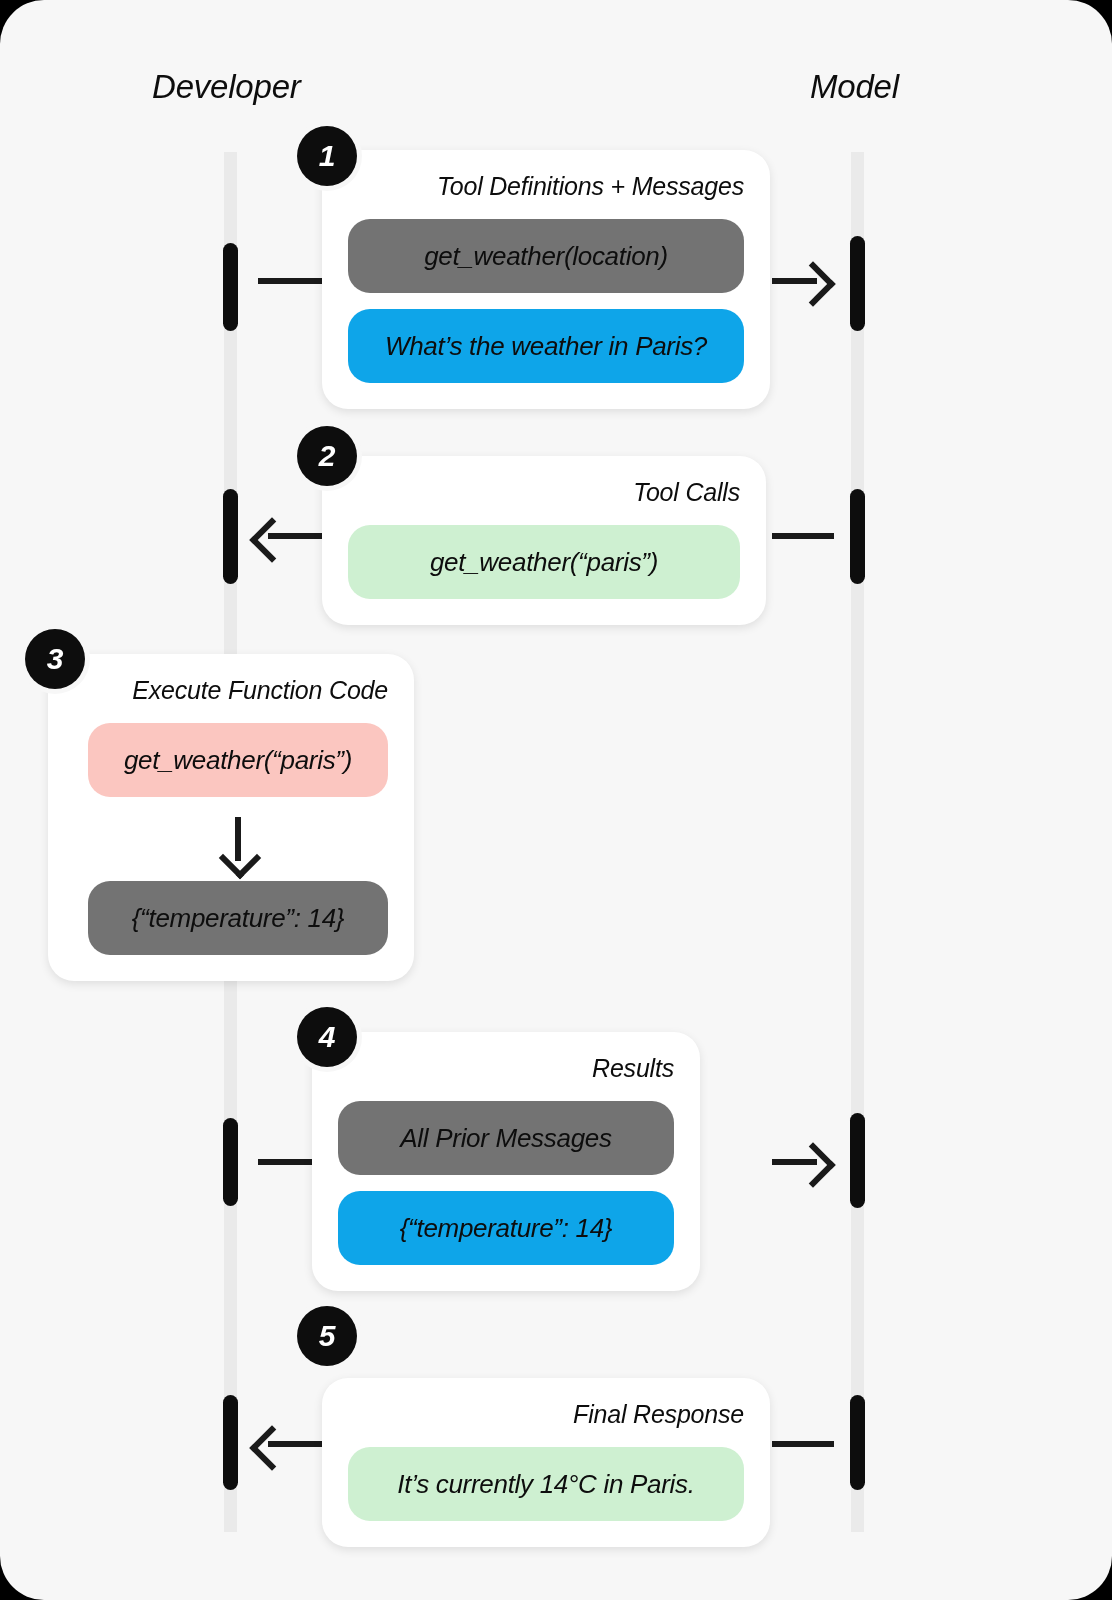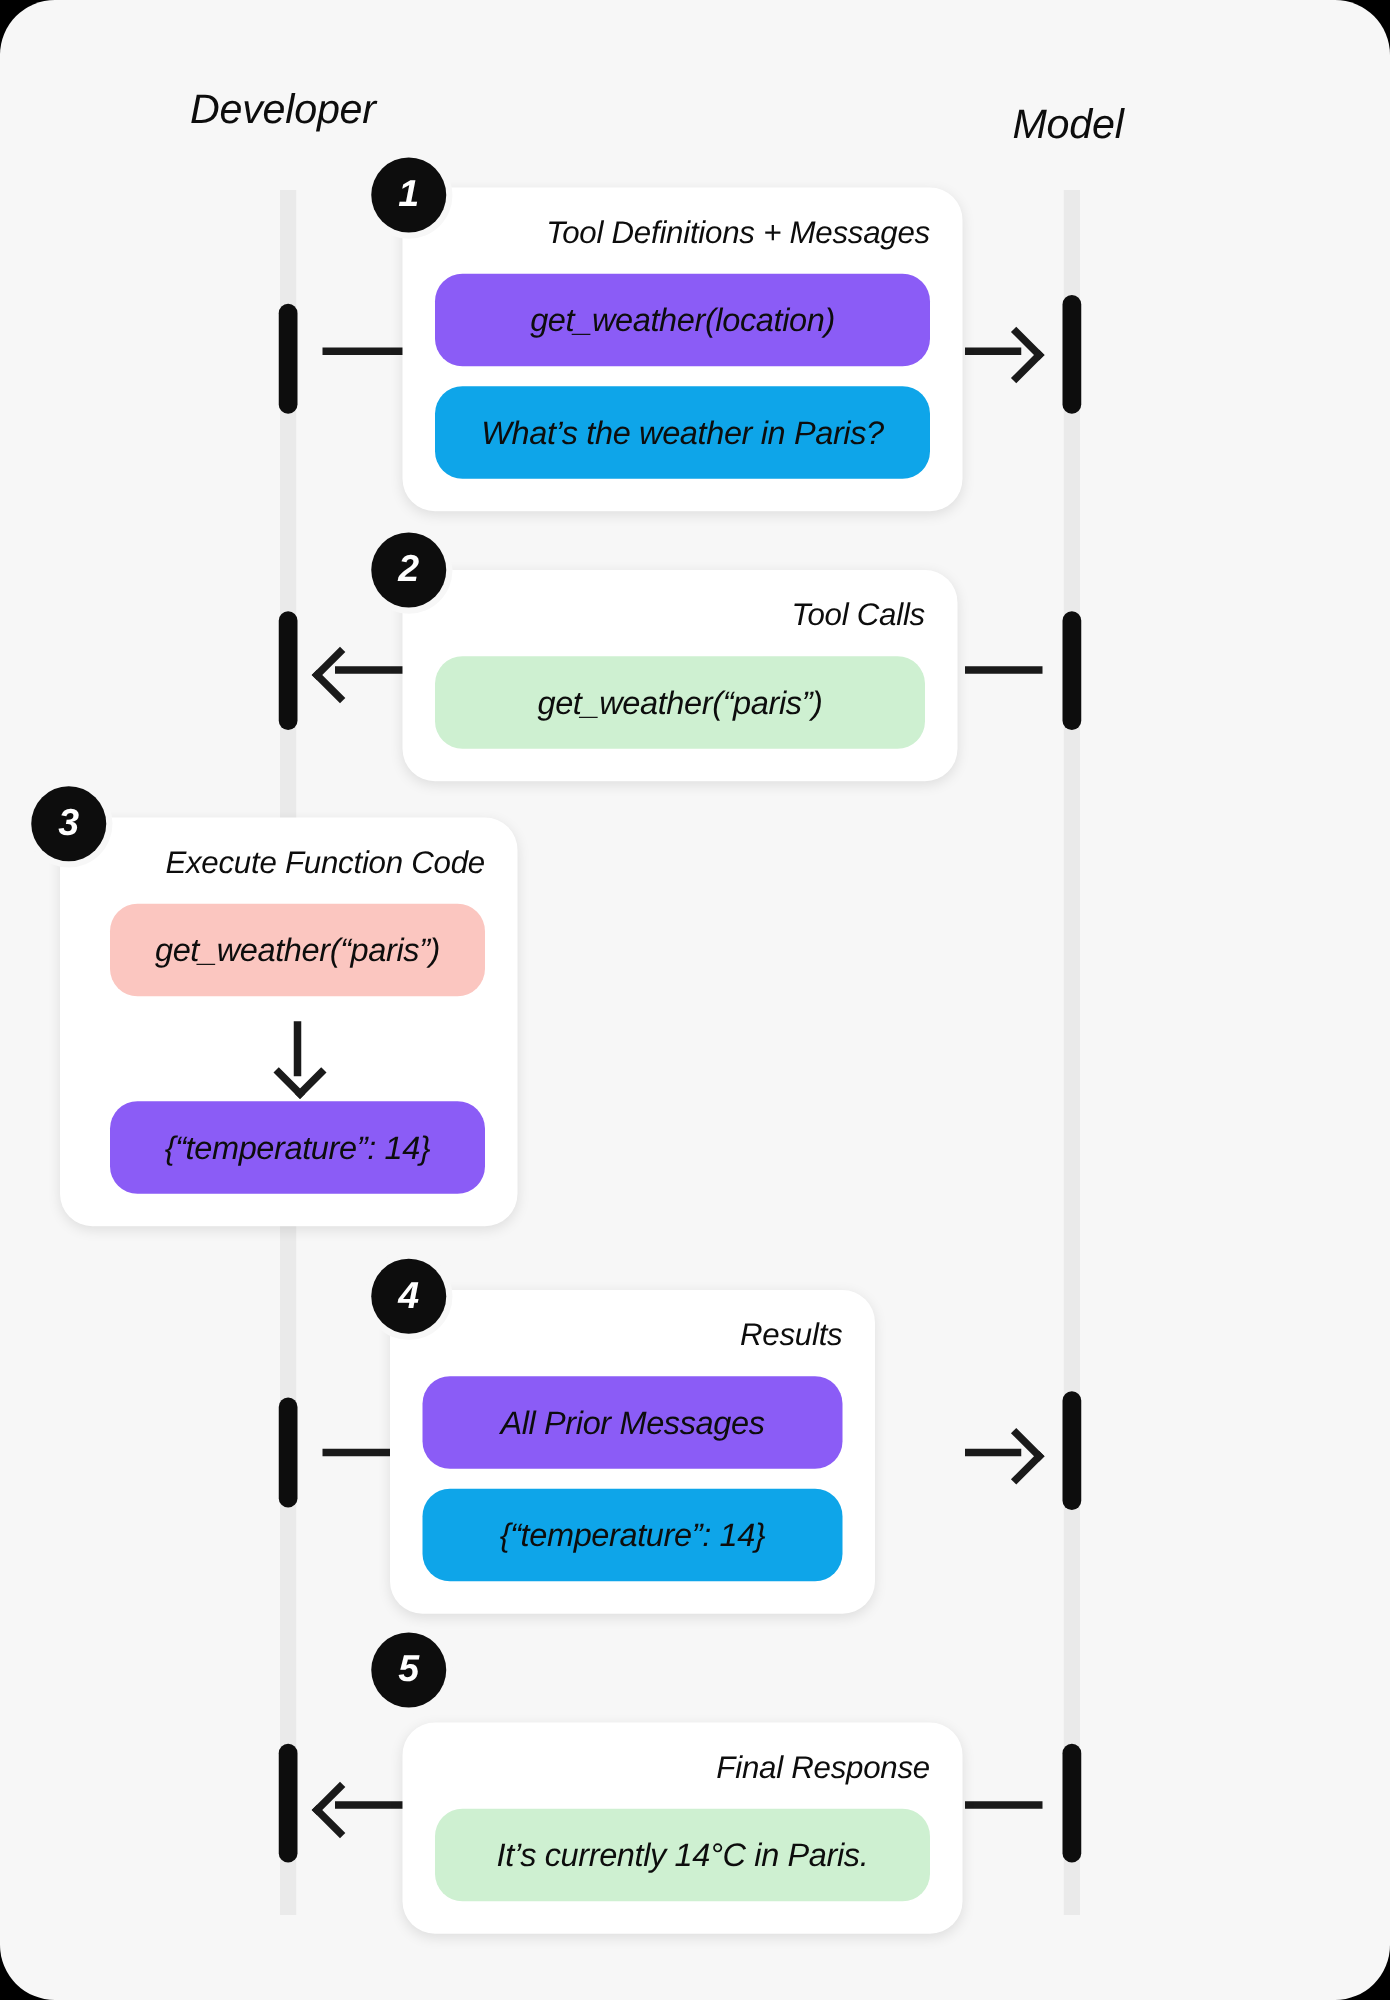--- a/index.html
+++ b/index.html
@@ -28,21 +28,21 @@
   
   .col-header {
     position: absolute;
     font-size: 33px;
     font-weight: 400;
     color: #0d0d0d;
     letter-spacing: -0.2px;
     white-space: nowrap;
   }
   #header-developer { left: 152px; top: 68px; }
-  #header-model     { left: 810px; top: 80px; }
+  #header-model     { left: 810px; top: 68px; }
 
   
   .lifeline {
     position: absolute;
     width: 13px;
     top: 152px;
     height: 1380px;
     background: #eaeaea;
     border-radius: 0px;
   }
@@ -100,21 +100,21 @@
     height: 74px;
     border-radius: 22px;
     font-size: 26px;
     font-weight: 500;
     color: #0d0d0d;
     letter-spacing: -0.3px;
     margin-bottom: 16px;
     white-space: nowrap;
   }
   .chip:last-child { margin-bottom: 0; }
-  .chip-gray  { background: #8b5cf6; }
+  .chip-gray  { background: #737373; }
   .chip-blue  { background: #0ea5e9; }
   .chip-green { background: #cef0d1; }
   .chip-red   { background: #fbc6c0; }
 
   
   .badge {
     position: absolute;
     width: 60px;
     height: 60px;
     border-radius: 50%;

